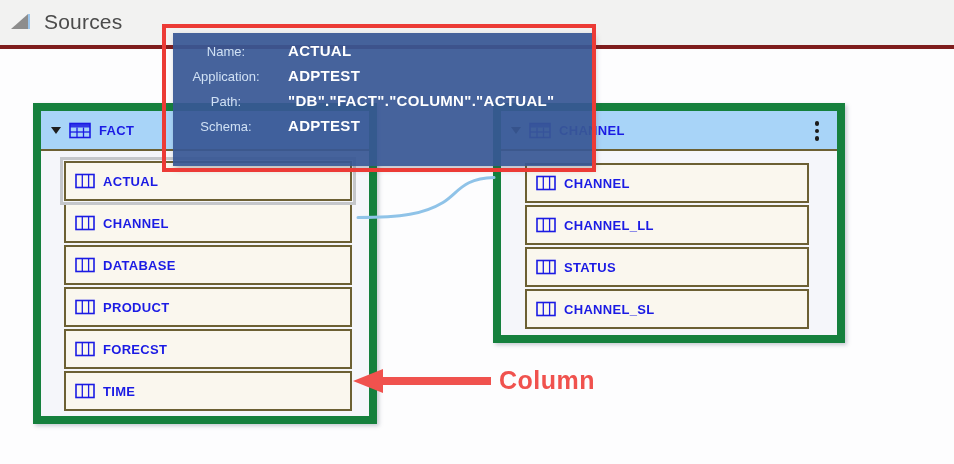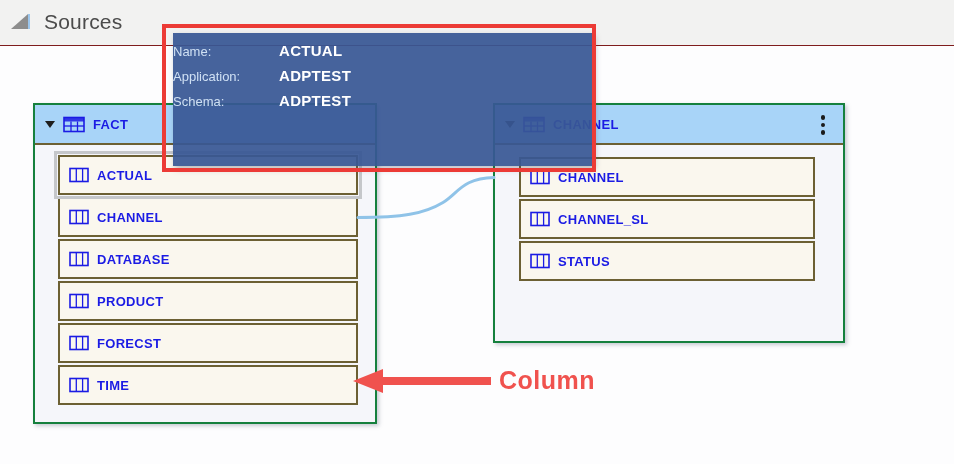--- a/index.html
+++ b/index.html
@@ -4,35 +4,35 @@
 <style>
   html,body{margin:0;padding:0;background:#ffffff;}
   .screen{
     position:relative;width:954px;height:464px;overflow:hidden;
     background:#fdfdfe;font-family:"Liberation Sans",sans-serif;
     -webkit-font-smoothing:antialiased;
   }
   
   .topbar{
     position:absolute;left:0;top:0;width:954px;height:45px;
-    background:#f2f2f1;border-bottom:1px solid #7f1d1d;
+    background:#f2f2f1;border-bottom:4px solid #7f1d1d;
     display:flex;align-items:center;
   }
   .collapse-tri{
     position:absolute;left:11px;top:14px;width:0;height:0;
     border-left:17px solid transparent;border-bottom:15px solid #8d8d8d;
   }
   .tri-edge{position:absolute;left:28px;top:14px;width:2px;height:15px;background:#9cc6ec;}
   .panel-title{
     position:absolute;left:44px;top:0;line-height:44px;
     font-size:21px;color:#4b4b4b;letter-spacing:0.2px;
   }
   
   .dtable{
-    position:absolute;background:#f5f6fa;border:2px solid #15803d;
+    position:absolute;background:#f5f6fa;border:8px solid #15803d;
     box-shadow:2px 2px 4px rgba(100,110,130,0.35);z-index:1;box-sizing:border-box;
   }
   .dtable .thead{
     height:38px;background:#a8d4f8;border-bottom:2px solid #6c6033;
     display:flex;align-items:center;padding-left:10px;gap:8px;position:relative;
   }
   .caret{
     width:0;height:0;border-left:5px solid transparent;border-right:5px solid transparent;
     border-top:7px solid #1e1e1e;flex:0 0 auto;
   }
@@ -53,21 +53,21 @@
   .col-row.selected{outline:3px solid #c5c7ca;outline-offset:1px;}
   
   .connector{position:absolute;left:0;top:0;z-index:2;pointer-events:none;}
   
   .tooltip{
     position:absolute;left:173px;top:33px;width:420px;height:133px;
     background:rgba(56,87,148,0.93);z-index:3;padding-top:6px;box-sizing:border-box;
     box-shadow:2px 3px 6px rgba(60,70,90,0.35);
   }
   .trow{display:flex;align-items:baseline;line-height:24px;}
-  .tlabel{width:106px;text-align:left;font-size:13px;color:#cfe0f4;flex:0 0 auto;margin-right:0;}
+  .tlabel{width:106px;text-align:center;font-size:13px;color:#cfe0f4;flex:0 0 auto;margin-right:9px;}
   .tvalue{font-size:15px;font-weight:bold;color:#ffffff;letter-spacing:0.3px;white-space:nowrap;}
   
   .red-rect{
     position:absolute;left:162px;top:24px;width:434px;height:148px;
     border:4px solid #ec3b36;box-sizing:border-box;z-index:4;pointer-events:none;
   }
   .annot-arrow{position:absolute;left:351px;top:367px;z-index:5;pointer-events:none;}
   .annot-label{
     position:absolute;left:499px;top:366px;z-index:5;
     font-size:25px;font-weight:bold;color:#f0524e;letter-spacing:0.5px;
@@ -193,47 +193,61 @@
         <span>CHANNEL</span>
       </div>
       <div class="col-row">
         <span class="cicon">
           <svg width="20" height="16" viewBox="0 0 20 16">
               <rect x="1" y="1.5" width="18" height="13" fill="none" stroke="#1b1be4" stroke-width="1.6"></rect>
               <line x1="7.3" y1="1.5" x2="7.3" y2="14.5" stroke="#1b1be4" stroke-width="1.3"></line>
               <line x1="13.6" y1="1.5" x2="13.6" y2="14.5" stroke="#1b1be4" stroke-width="1.3"></line>
             </svg>
         </span>
+        <span>CHANNEL_LL</span>
+      </div>
+      <div class="col-row">
+        <span class="cicon">
+          <svg width="20" height="16" viewBox="0 0 20 16">
+              <rect x="1" y="1.5" width="18" height="13" fill="none" stroke="#1b1be4" stroke-width="1.6"></rect>
+              <line x1="7.3" y1="1.5" x2="7.3" y2="14.5" stroke="#1b1be4" stroke-width="1.3"></line>
+              <line x1="13.6" y1="1.5" x2="13.6" y2="14.5" stroke="#1b1be4" stroke-width="1.3"></line>
+            </svg>
+        </span>
+        <span>STATUS</span>
+      </div>
+      <div class="col-row">
+        <span class="cicon">
+          <svg width="20" height="16" viewBox="0 0 20 16">
+              <rect x="1" y="1.5" width="18" height="13" fill="none" stroke="#1b1be4" stroke-width="1.6"></rect>
+              <line x1="7.3" y1="1.5" x2="7.3" y2="14.5" stroke="#1b1be4" stroke-width="1.3"></line>
+              <line x1="13.6" y1="1.5" x2="13.6" y2="14.5" stroke="#1b1be4" stroke-width="1.3"></line>
+            </svg>
+        </span>
         <span>CHANNEL_SL</span>
-      </div>
-      <div class="col-row">
-        <span class="cicon">
-          <svg width="20" height="16" viewBox="0 0 20 16">
-              <rect x="1" y="1.5" width="18" height="13" fill="none" stroke="#1b1be4" stroke-width="1.6"></rect>
-              <line x1="7.3" y1="1.5" x2="7.3" y2="14.5" stroke="#1b1be4" stroke-width="1.3"></line>
-              <line x1="13.6" y1="1.5" x2="13.6" y2="14.5" stroke="#1b1be4" stroke-width="1.3"></line>
-            </svg>
-        </span>
-        <span>STATUS</span>
       </div>
     </div>
   </div>
 
   <svg class="connector" width="954" height="464" viewBox="0 0 954 464">
     <path d="M 358 217.5 C 402 217.5 424 214 443 202.5 C 459 192.5 462 178.5 494 177.5" fill="none" stroke="#8fc3e8" stroke-width="3" stroke-linecap="round"></path>
   </svg>
 
   <div class="tooltip">
     <div class="trow">
       <span class="tlabel">Name:</span>
       <span class="tvalue">ACTUAL</span>
     </div>
     <div class="trow">
       <span class="tlabel">Application:</span>
       <span class="tvalue">ADPTEST</span>
+    </div>
+    <div class="trow">
+      <span class="tlabel">Path:</span>
+      <span class="tvalue">"DB"."FACT"."COLUMN"."ACTUAL"</span>
     </div>
     <div class="trow">
       <span class="tlabel">Schema:</span>
       <span class="tvalue">ADPTEST</span>
     </div>
   </div>
 
   <div class="red-rect"></div>
 
   <svg class="annot-arrow" width="142" height="28" viewBox="0 0 142 28">

